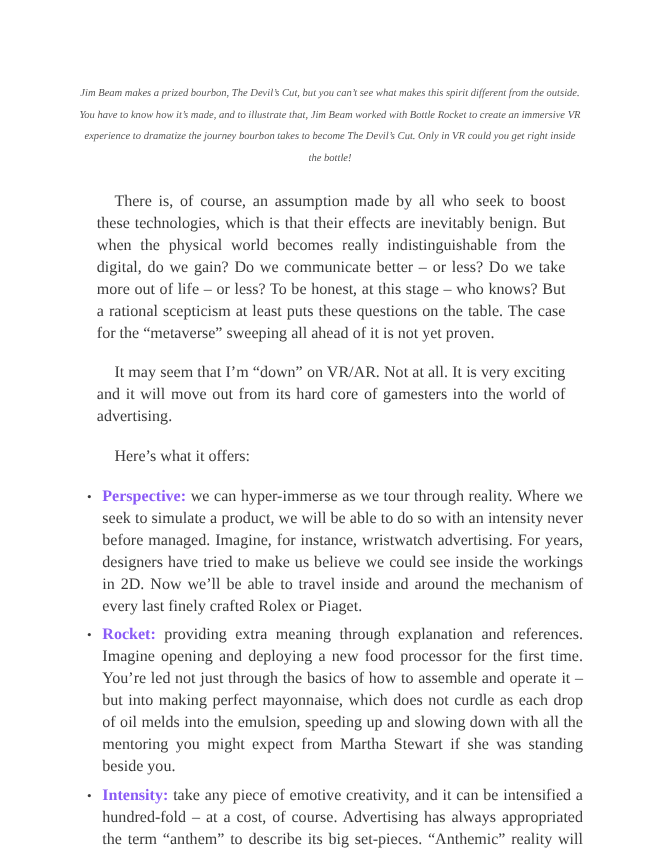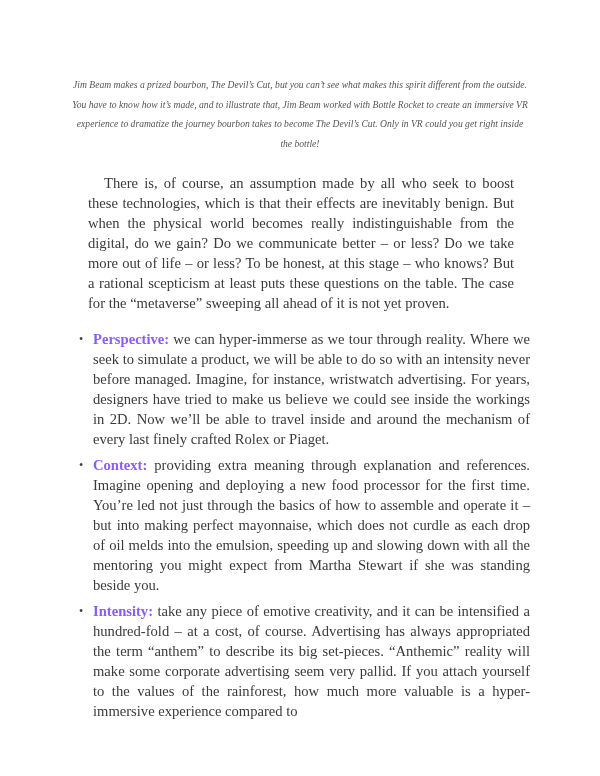--- a/index.html
+++ b/index.html
@@ -14,30 +14,32 @@
     ul.bullets li b { font-weight: bold; color: #8b5cf6; }
   </style>
 </head>
 <body>
 
 <div class="page">
   <div class="caption">Jim Beam makes a prized bourbon, The Devil’s Cut, but you can’t see what makes this spirit different from the outside. You have to know how it’s made, and to illustrate that, Jim Beam worked with Bottle Rocket to create an immersive VR experience to dramatize the journey bourbon takes to become The Devil’s Cut. Only in VR could you get right inside the bottle!</div>
 
   <div class="body">
     <p>There is, of course, an assumption made by all who seek to boost these technologies, which is that their effects are inevitably benign. But when the physical world becomes really indistinguishable from the digital, do we gain? Do we communicate better – or less? Do we take more out of life – or less? To be honest, at this stage – who knows? But a rational scepticism at least puts these questions on the table. The case for the “metaverse” sweeping all ahead of it is not yet proven.</p>
+    <p>It may seem that I’m “down” on VR/AR. Not at all. It is very exciting and it will move out from its hard core of gamesters into the world of advertising.</p>
+    <p>Here’s what it offers:</p>
 
     <ul class="bullets">
       <li>
         <span class="dot">•</span>
         <b>Perspective: </b>
         <span>we can hyper-immerse as we tour through reality. Where we seek to simulate a product, we will be able to do so with an intensity never before managed. Imagine, for instance, wristwatch advertising. For years, designers have tried to make us believe we could see inside the workings in 2D. Now we’ll be able to travel inside and around the mechanism of every last finely crafted Rolex or Piaget.</span>
       </li>
       <li>
         <span class="dot">•</span>
-        <b>Context: </b>
+        <b>Rocket: </b>
         <span>providing extra meaning through explanation and references. Imagine opening and deploying a new food processor for the first time. You’re led not just through the basics of how to assemble and operate it – but into making perfect mayonnaise, which does not curdle as each drop of oil melds into the emulsion, speeding up and slowing down with all the mentoring you might expect from Martha Stewart if she was standing beside you.</span>
       </li>
       <li>
         <span class="dot">•</span>
         <b>Intensity: </b>
         <span>take any piece of emotive creativity, and it can be intensified a hundred-fold – at a cost, of course. Advertising has always appropriated the term “anthem” to describe its big set-pieces. “Anthemic” reality will make some corporate advertising seem very pallid. If you attach yourself to the values of the rainforest, how much more valuable is a hyper-immersive experience compared to</span>
       </li>
     </ul>
   </div>
 </div>

